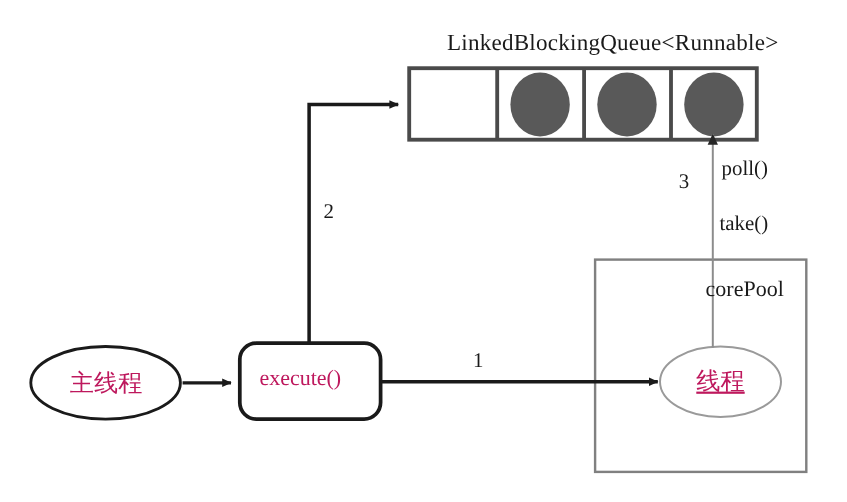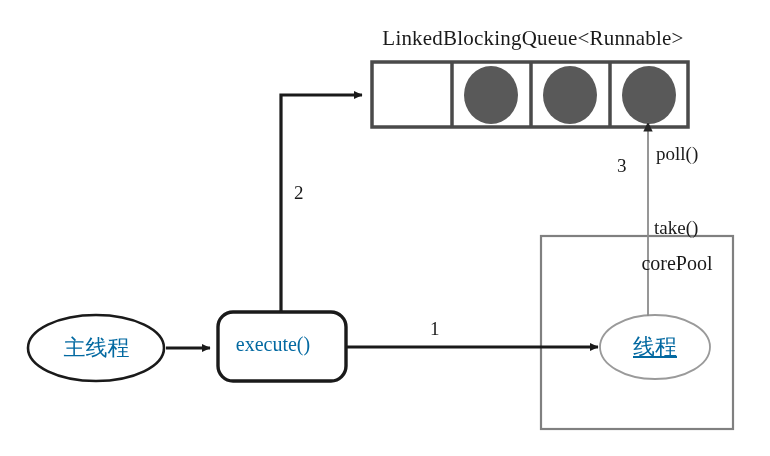--- a/index.html
+++ b/index.html
@@ -31,21 +31,21 @@
   .queue-title {
     left: 0;
     top: 26px;
     width: 770px;
     text-align: center;
     font-size: 21px;
     letter-spacing: 0.2px;
   }
   .queue-title-inner {
     position: relative;
-    left: 148px;
+    left: 172px;
     margin-top: 36px;
   }
   .corepool-label {
     left: 541px;
     top: 252px;
     width: 192px;
     text-align: center;
     font-size: 20px;
     padding-left: 40px;
   }
@@ -66,25 +66,24 @@
   }
   .poll-label {
     left: 656px;
     top: 143px;
     font-size: 19px;
   }
   .take-label {
     left: 654px;
     top: 193px;
     font-size: 19px;
-    margin-top: 24px;
   }
   .node-text {
     position: absolute;
-    color: #0369a1;
+    color: #be185d;
     white-space: nowrap;
     text-align: center;
     font-family: "Liberation Serif", "DejaVu Serif", serif;
   }
   .main-thread-text {
     left: 28px;
     top: 333px;
     width: 137px;
     font-size: 22px;
   }

